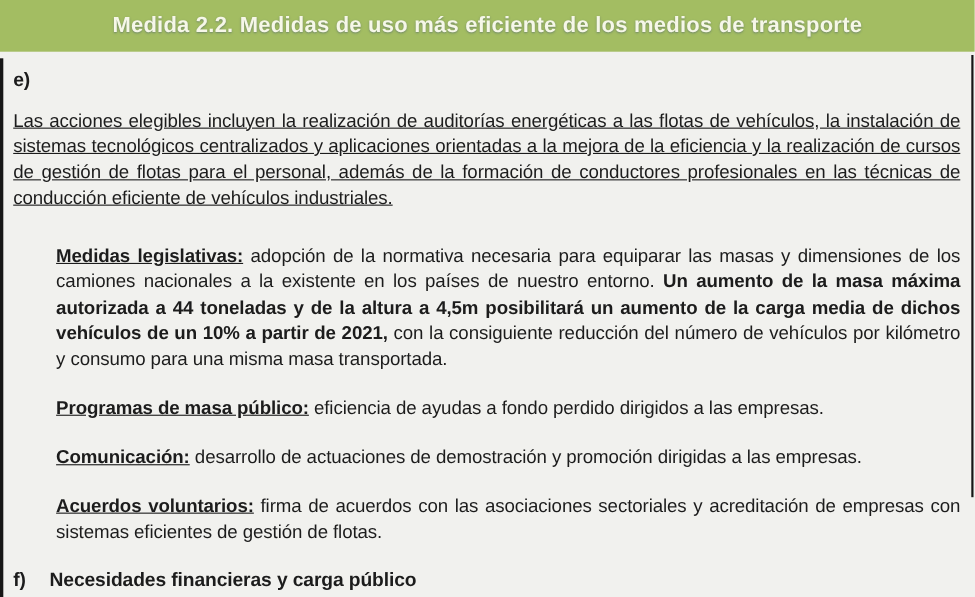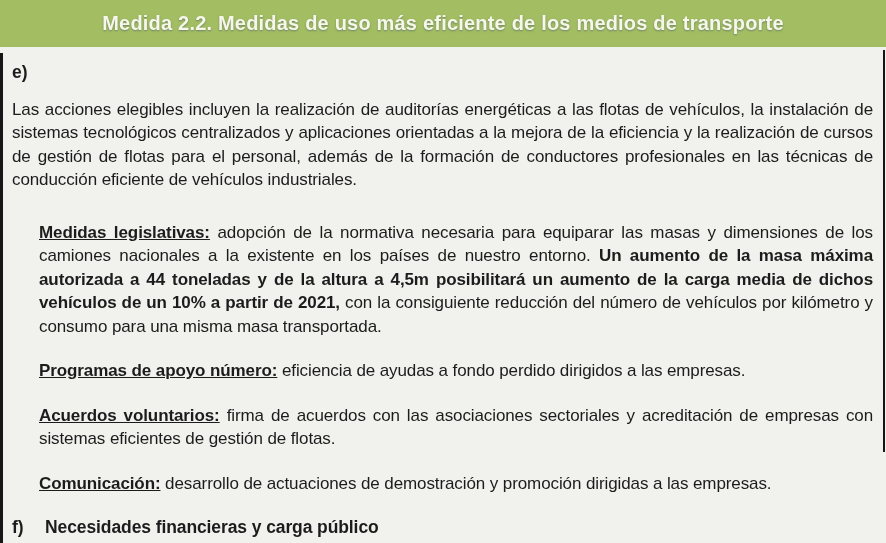--- a/index.html
+++ b/index.html
@@ -51,23 +51,23 @@
     display:flex;
     font-weight:bold;
     font-size:17.5px;
     margin-bottom:13px;
   }
   .section-letter{width:33px;flex:0 0 33px;}
   .para{
     text-align:justify;
     margin-bottom:21px;
   }
-  .intro{margin-bottom:29px;}
+  .intro{margin-bottom:29px;text-decoration:underline;}
   .block{
-    margin-left:27px;
+    margin-left:39px;
     margin-bottom:21px;
   }
   .block-label{
     font-weight:bold;
     text-decoration:underline;
   }
   .bold-run{font-weight:bold;}
   .heading-f{margin-bottom:0;margin-top:2px;}
 </style>
 </head>
@@ -85,25 +85,25 @@
   <div class="content">
 
     <div class="section-heading">
       <span class="section-letter">e)</span>
     </div>
 
     <p class="para intro">Las acciones elegibles incluyen la realización de auditorías energéticas a las flotas de vehículos, la instalación de sistemas tecnológicos centralizados y aplicaciones orientadas a la mejora de la eficiencia y la realización de cursos de gestión de flotas para el personal, además de la formación de conductores profesionales en las técnicas de conducción eficiente de vehículos industriales.</p>
 
     <p class="para block"><span class="block-label">Medidas legislativas:</span><span> adopción de la normativa necesaria para equiparar las masas y dimensiones de los camiones nacionales a la existente en los países de nuestro entorno. </span><span class="bold-run">Un aumento de la masa máxima autorizada a 44 toneladas y de la altura a 4,5m posibilitará un aumento de la carga media de dichos vehículos de un 10% a partir de 2021,</span><span> con la consiguiente reducción del número de vehículos por kilómetro y consumo para una misma masa transportada.</span></p>
 
-    <p class="para block"><span class="block-label">Programas de apoyo número:</span><span> eficiencia de ayudas a fondo perdido dirigidos a las empresas.</span></p>
+    <p class="para block"><span class="block-label">Programas de masa público:</span><span> eficiencia de ayudas a fondo perdido dirigidos a las empresas.</span></p>
+
+    <p class="para block"><span class="block-label">Comunicación:</span><span> desarrollo de actuaciones de demostración y promoción dirigidas a las empresas.</span></p>
 
     <p class="para block"><span class="block-label">Acuerdos voluntarios:</span><span> firma de acuerdos con las asociaciones sectoriales y acreditación de empresas con sistemas eficientes de gestión de flotas.</span></p>
-
-    <p class="para block"><span class="block-label">Comunicación:</span><span> desarrollo de actuaciones de demostración y promoción dirigidas a las empresas.</span></p>
 
     <div class="section-heading heading-f">
       <span class="section-letter">f)</span>
       <span>Necesidades financieras y carga público</span>
     </div>
 
   </div>
 </div>
 
 </body></html>

